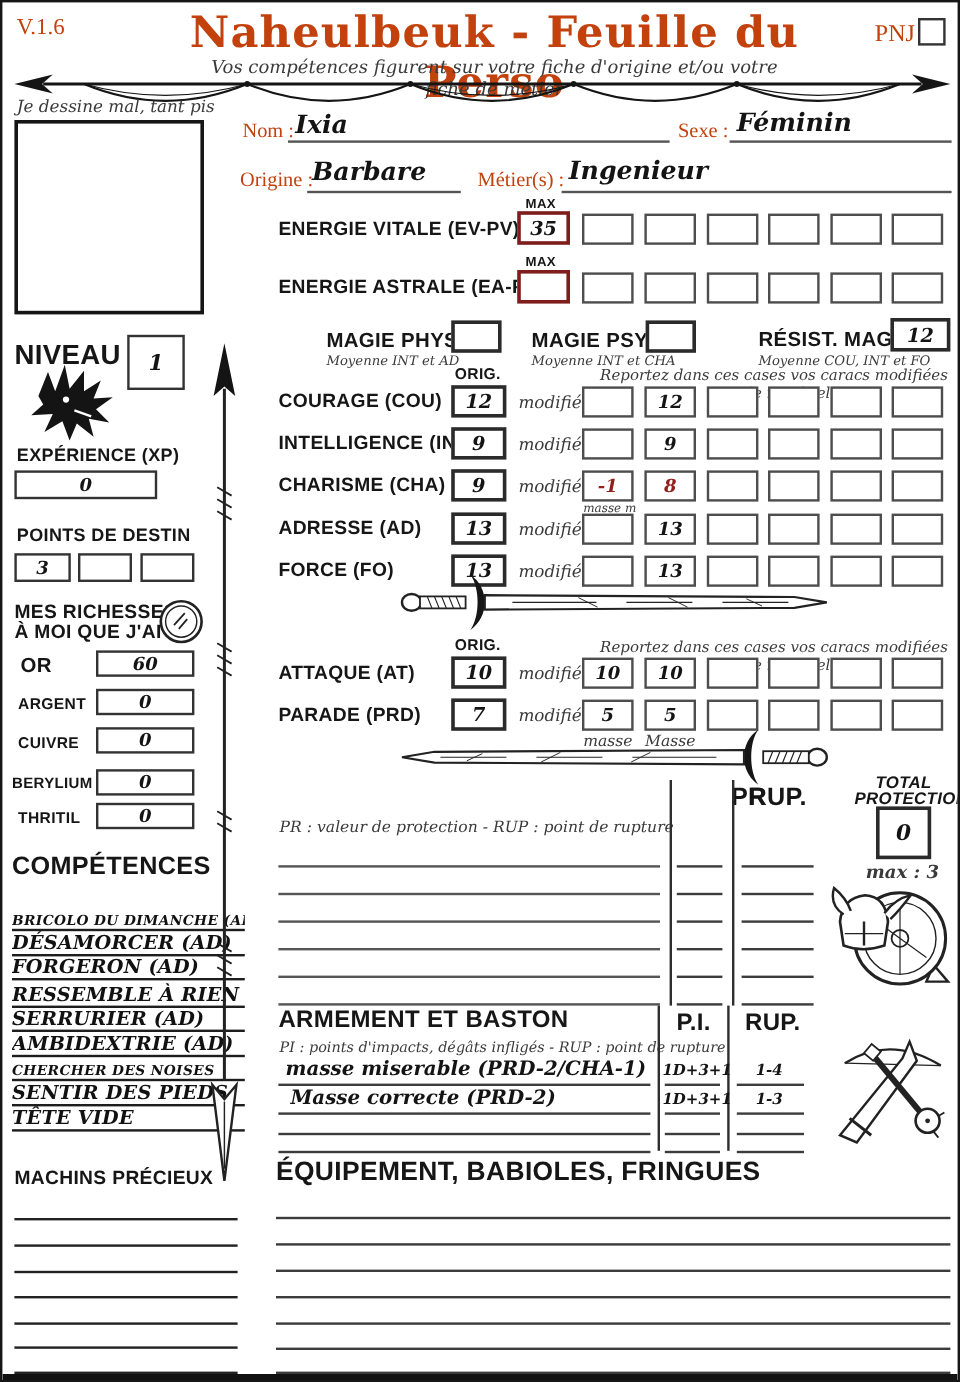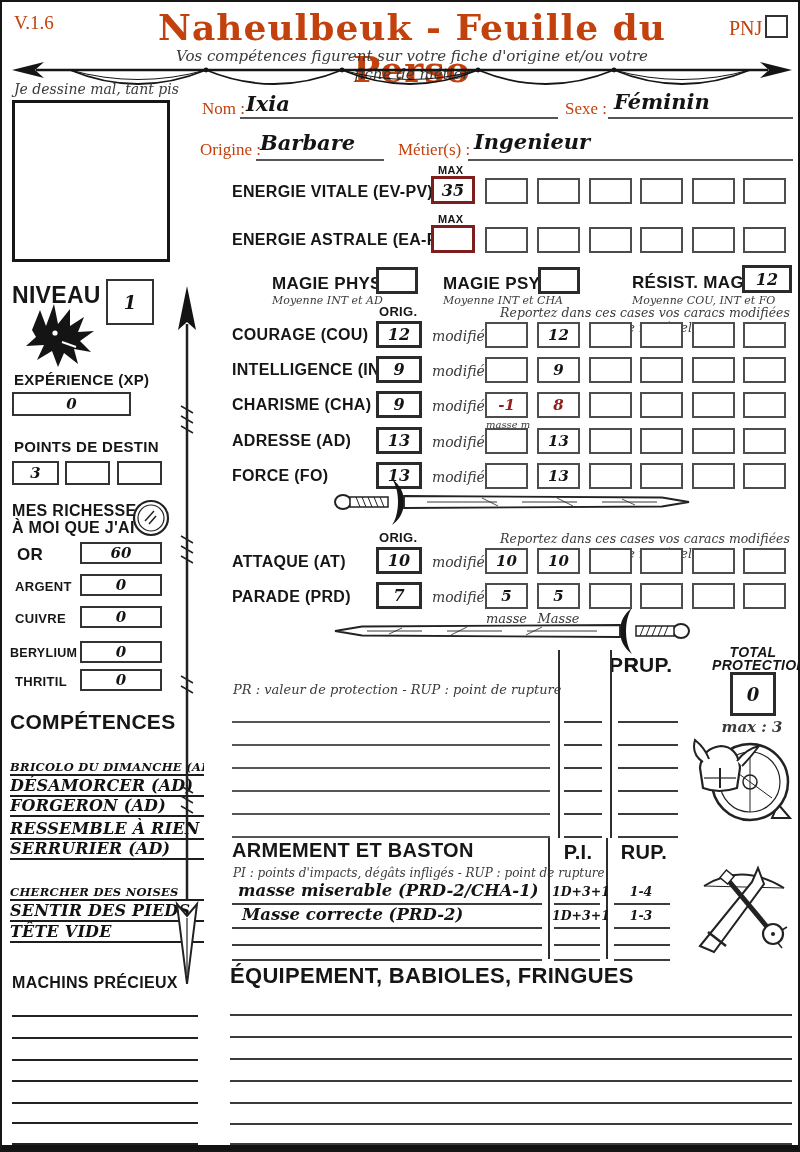--- a/index.html
+++ b/index.html
@@ -503,20 +503,23 @@
     </div>
   <div class="abs skrow lg" style="left:8px;top:793px;">
       <span>FORGERON (AD)</span>
     </div>
   <div class="abs skrow lg" style="left:8px;top:816px;">
       <span>RESSEMBLE À RIEN</span>
     </div>
   <div class="abs skrow lg" style="left:8px;top:836px;">
       <span>SERRURIER (AD)</span>
     </div>
+  <div class="abs skrow lg" style="left:8px;top:857px;">
+      <span>AMBIDEXTRIE (AD)</span>
+    </div>
   <div class="abs skrow sm" style="left:8px;top:881px;">
       <span>CHERCHER DES NOISES</span>
     </div>
   <div class="abs skrow lg" style="left:8px;top:898px;">
       <span>SENTIR DES PIEDS</span>
     </div>
   <div class="abs skrow lg" style="left:8px;top:919px;">
       <span>TÊTE VIDE</span>
     </div>
 

